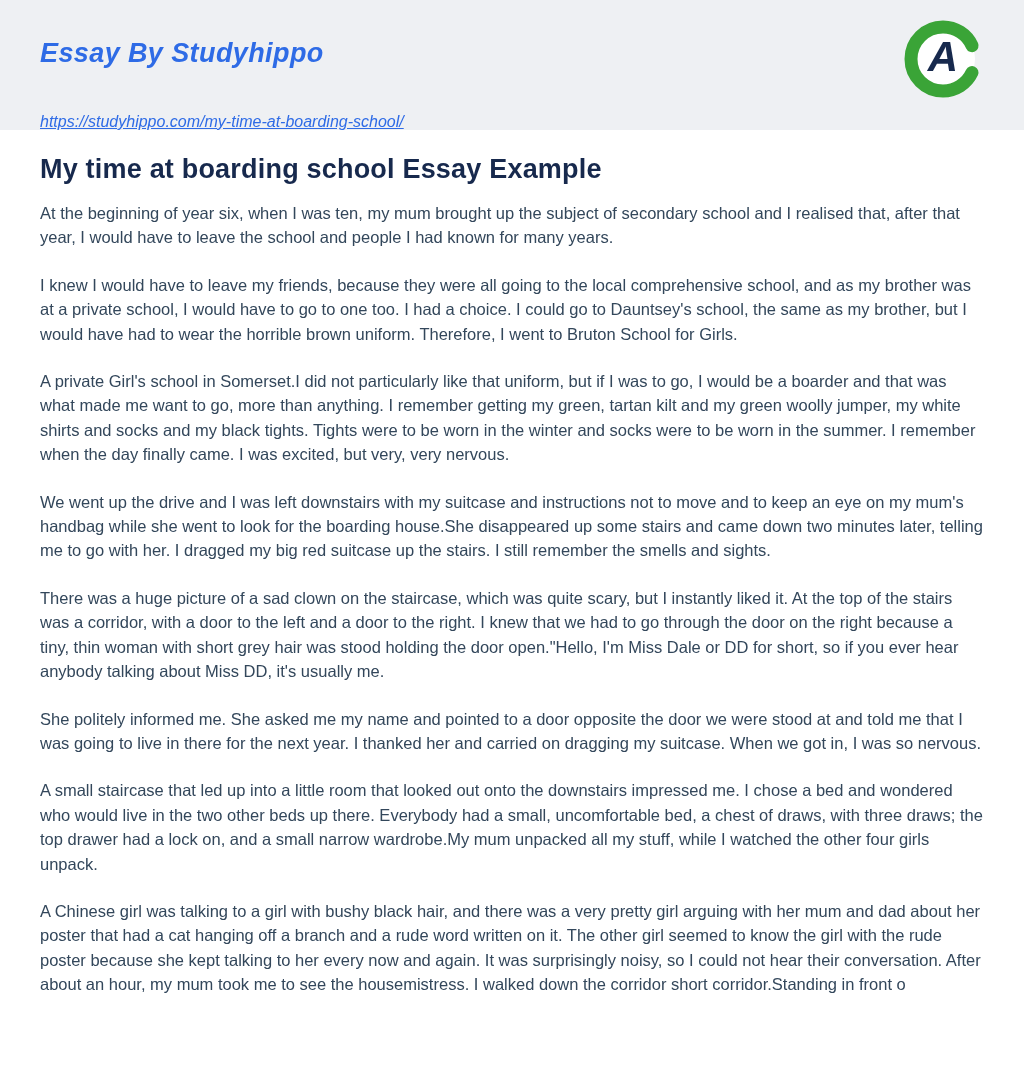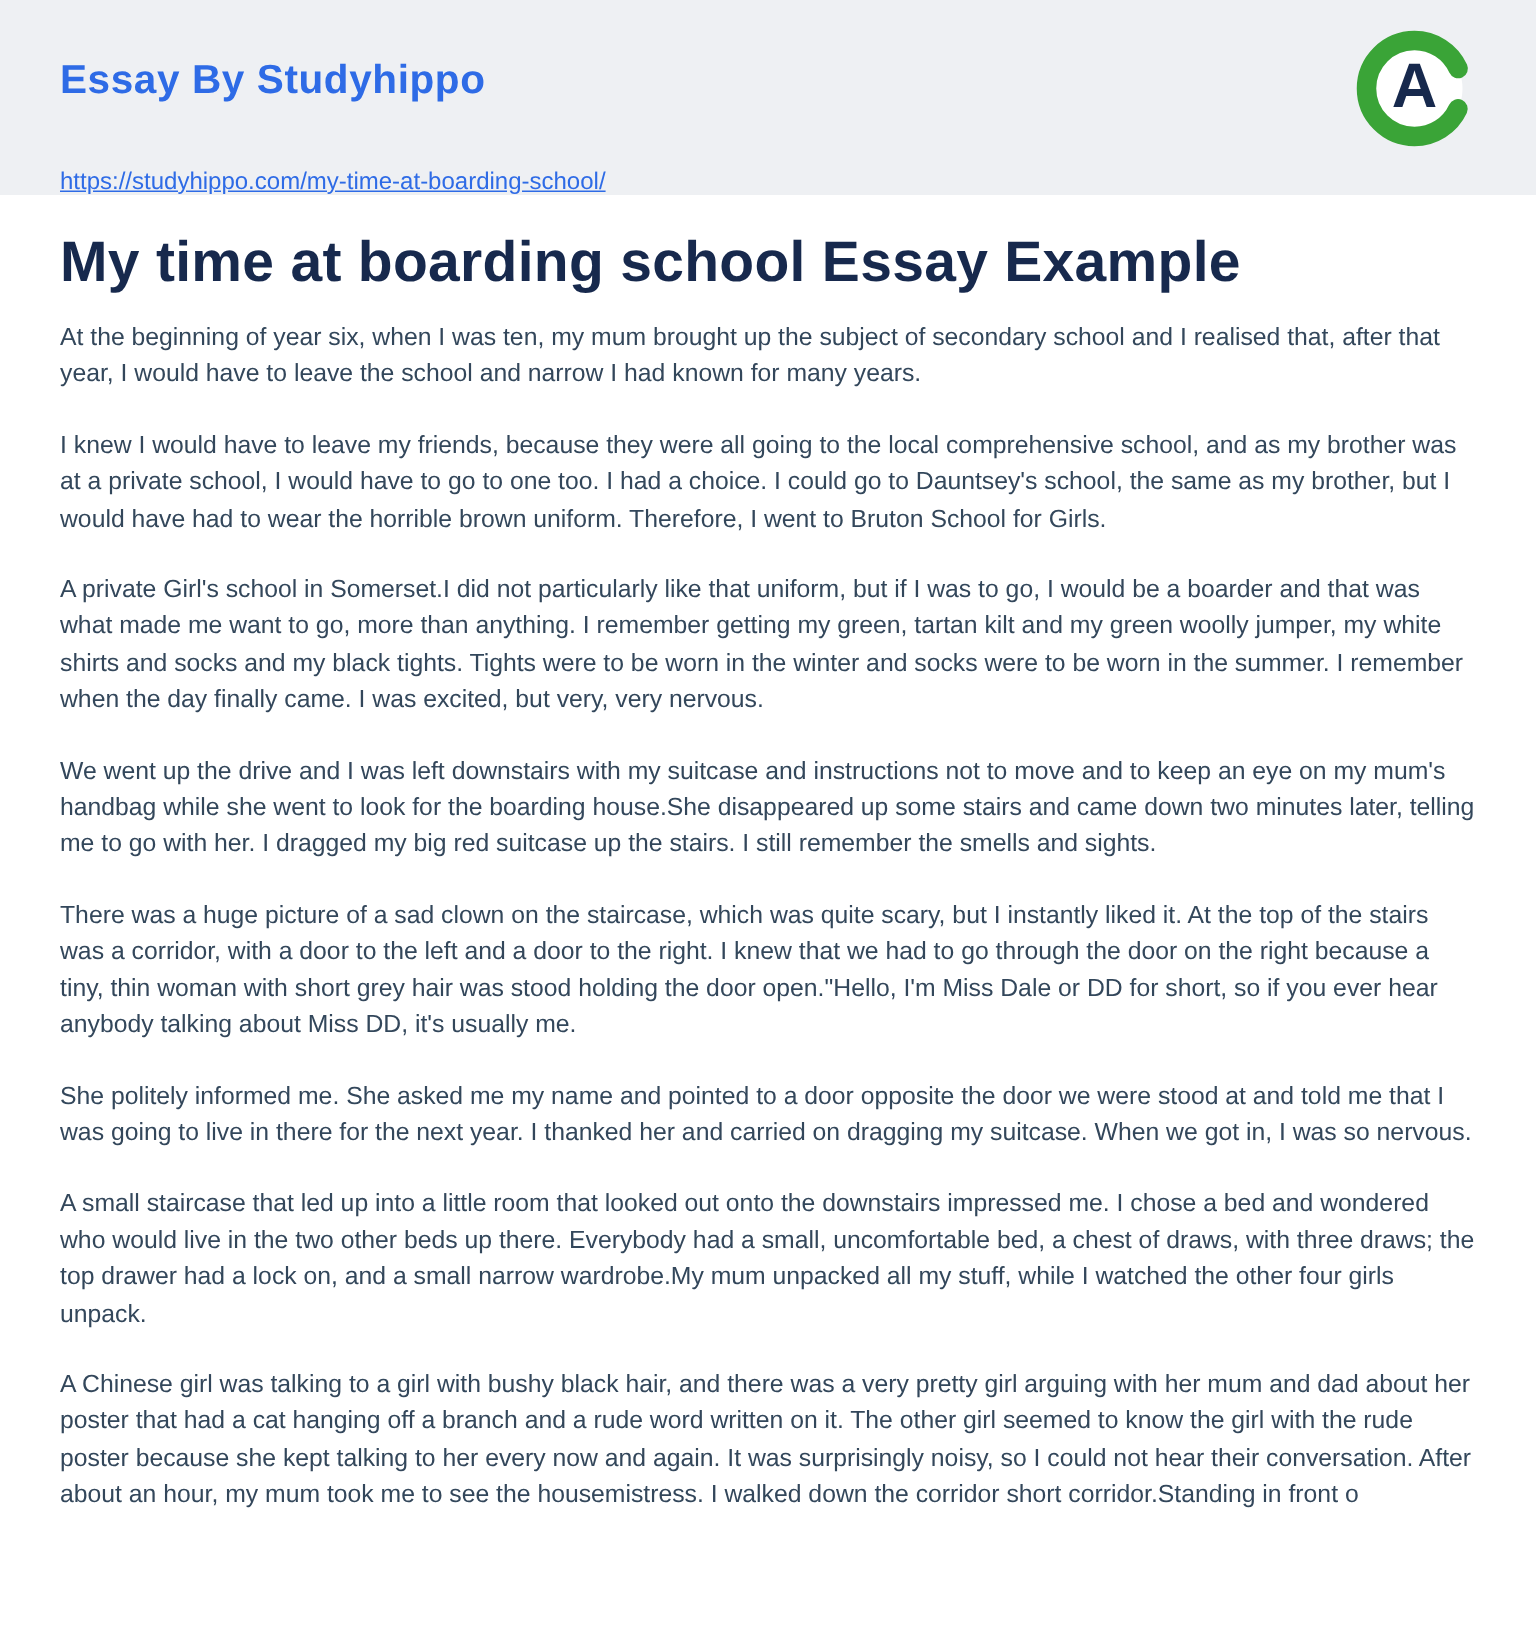--- a/index.html
+++ b/index.html
@@ -8,20 +8,21 @@
     height: 1083px;
     overflow: hidden;
     background: #ffffff;
     font-family: "Liberation Sans", "DejaVu Sans", sans-serif;
   }
   .site-header {
     background: var(--header-bg, #eef0f3);
     padding: 38px 40px 30px 40px;
     position: relative;
     height: 130px;
+    font-style: italic;
   }
   .site-title {
     color: var(--accent-blue, #2e6be6);
     font-size: 27px;
     font-weight: 700;
     letter-spacing: 0.4px;
   }
   .site-url {
     display: inline-block;
     margin-top: 26px;
@@ -49,21 +50,21 @@
     font-size: 42px;
     font-weight: 700;
     color: var(--title-navy, #17294d);
     line-height: 1;
   }
   .content {
     padding: 20px 40px 0 40px;
   }
   .essay-title {
     color: var(--title-navy, #17294d);
-    font-size: 38px;
+    font-size: 27px;
     font-weight: 700;
     margin: 4px 0 16px 0;
     letter-spacing: 0.2px;
   }
   .para {
     color: var(--body-text, #33475b);
     font-size: 16.5px;
     line-height: 1.48;
     margin-bottom: 23px;
   }
@@ -82,21 +83,21 @@
       <circle cx="39" cy="39" r="32" fill="#ffffff"></circle>
       <circle class="ring" cx="39" cy="39" r="32" fill="none" stroke-width="13" stroke-dasharray="173 28" stroke-dashoffset="187" stroke-linecap="round"></circle>
     </svg>
     <span class="logo-letter">A</span>
   </div>
 </header>
 
 <main class="content">
   <h1 class="essay-title">My time at boarding school Essay Example</h1>
   <div class="paragraphs">
-      <p class="para">At the beginning of year six, when I was ten, my mum brought up the subject of secondary school and I realised that, after that year, I would have to leave the school and narrow I had known for many years.</p>
+      <p class="para">At the beginning of year six, when I was ten, my mum brought up the subject of secondary school and I realised that, after that year, I would have to leave the school and people I had known for many years.</p>
       <p class="para">I knew I would have to leave my friends, because they were all going to the local comprehensive school, and as my brother was at a private school, I would have to go to one too. I had a choice. I could go to Dauntsey's school, the same as my brother, but I would have had to wear the horrible brown uniform. Therefore, I went to Bruton School for Girls.</p>
       <p class="para">A private Girl's school in Somerset.I did not particularly like that uniform, but if I was to go, I would be a boarder and that was what made me want to go, more than anything. I remember getting my green, tartan kilt and my green woolly jumper, my white shirts and socks and my black tights. Tights were to be worn in the winter and socks were to be worn in the summer. I remember when the day finally came. I was excited, but very, very nervous.</p>
       <p class="para">We went up the drive and I was left downstairs with my suitcase and instructions not to move and to keep an eye on my mum's handbag while she went to look for the boarding house.She disappeared up some stairs and came down two minutes later, telling me to go with her. I dragged my big red suitcase up the stairs. I still remember the smells and sights.</p>
       <p class="para">There was a huge picture of a sad clown on the staircase, which was quite scary, but I instantly liked it. At the top of the stairs was a corridor, with a door to the left and a door to the right. I knew that we had to go through the door on the right because a tiny, thin woman with short grey hair was stood holding the door open."Hello, I'm Miss Dale or DD for short, so if you ever hear anybody talking about Miss DD, it's usually me.</p>
       <p class="para">She politely informed me. She asked me my name and pointed to a door opposite the door we were stood at and told me that I was going to live in there for the next year. I thanked her and carried on dragging my suitcase. When we got in, I was so nervous.</p>
       <p class="para">A small staircase that led up into a little room that looked out onto the downstairs impressed me. I chose a bed and wondered who would live in the two other beds up there. Everybody had a small, uncomfortable bed, a chest of draws, with three draws; the top drawer had a lock on, and a small narrow wardrobe.My mum unpacked all my stuff, while I watched the other four girls unpack.</p>
       <p class="para">A Chinese girl was talking to a girl with bushy black hair, and there was a very pretty girl arguing with her mum and dad about her poster that had a cat hanging off a branch and a rude word written on it. The other girl seemed to know the girl with the rude poster because she kept talking to her every now and again. It was surprisingly noisy, so I could not hear their conversation. After about an hour, my mum took me to see the housemistress. I walked down the corridor short corridor.Standing in front o</p>
     </div>
 </main>
 

